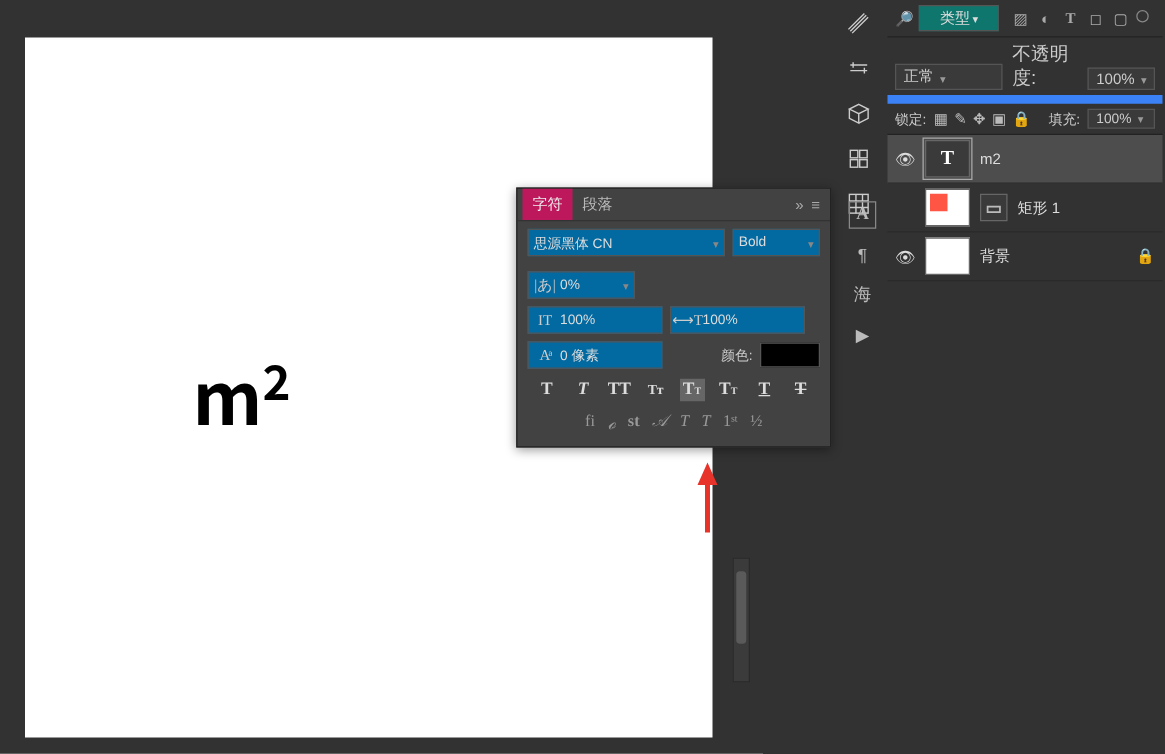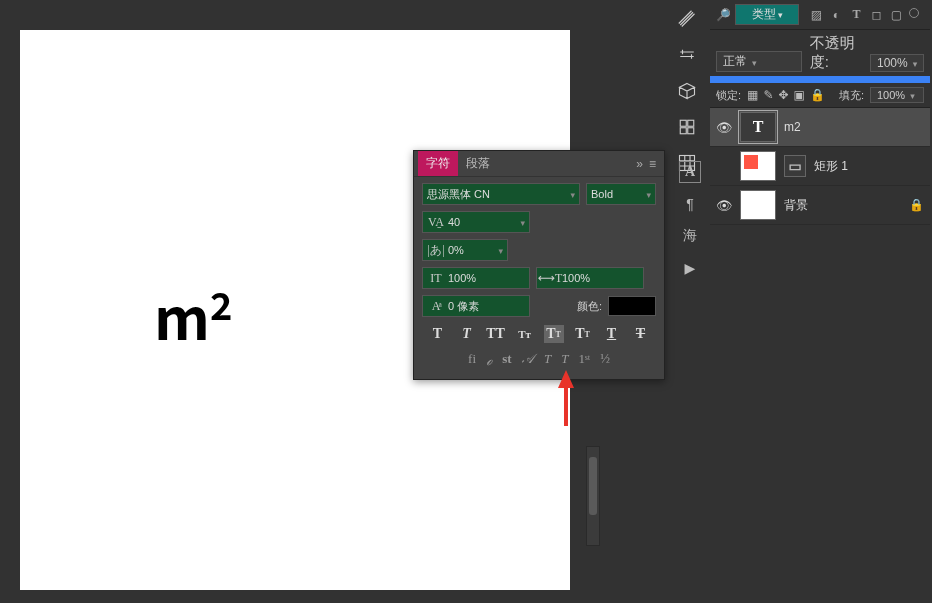--- a/index.html
+++ b/index.html
@@ -134,21 +134,21 @@
     }
     .cp-tab {
       padding:4px 8px; font-size:12px; color:#bbb; cursor:pointer;
     }
     .cp-tab.active { background:#be185d; color:#eee; }
     .cp-tabs .right { margin-left:auto; display:flex; gap:6px; padding:2px 4px; color:#aaa; font-size:12px; }
     .cp-body { padding:6px 8px 10px; display:flex; flex-direction:column; gap:6px; }
     .cp-row { display:flex; gap:6px; align-items:center; }
     .field {
       display:flex; align-items:center;
-      background:#14532d; border:1px solid #555;
+      background:#0369a1; border:1px solid #555;
       height:22px; padding:0 4px; gap:3px;
       flex:1;
       justify-content:flex-end;
     }
     .field.small { flex:0 0 108px; }
     .field .ico { width:18px; display:flex;align-items:center;justify-content:center;color:#ccc;font-size:12px;font-family:serif; }
     .field .val { flex:1; font-size:11px; color:#ddd; }
     .field .car::after { content:"▾"; font-size:9px; color:#888; }
     .color-label { font-size:11px;color:#ccc; }
     .color-swatch { width:48px;height:20px;background:#000;border:1px solid #555; }
@@ -310,25 +310,20 @@
       <div class="field">
         <span class="val">思源黑体 CN</span>
           <span class="car"></span>
       </div>
       <div class="field" style="flex:0 0 70px">
         <span class="val">Bold</span>
           <span class="car"></span>
       </div>
     </div>
     <div class="cp-row">
-      <div class="field small">
-        <span class="ico">VA̱</span>
-        <span class="val">40</span>
-          <span class="car"></span>
-      </div>
     </div>
     <div class="cp-row">
       <div class="field" style="flex:0 0 86px">
         <span class="ico">|あ|</span>
         <span class="val">0%</span>
           <span class="car"></span>
       </div>
     </div>
     <div class="cp-row">
       <div class="field small">

